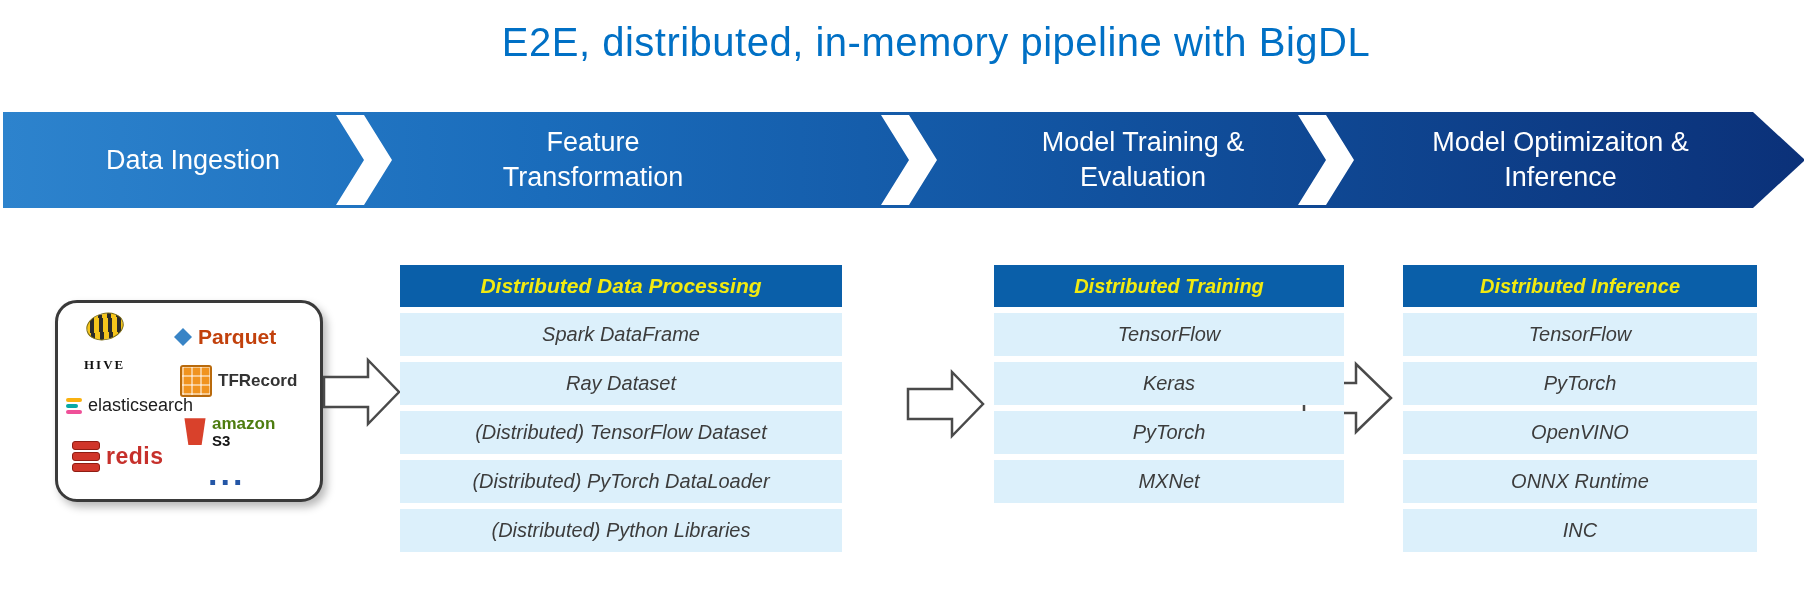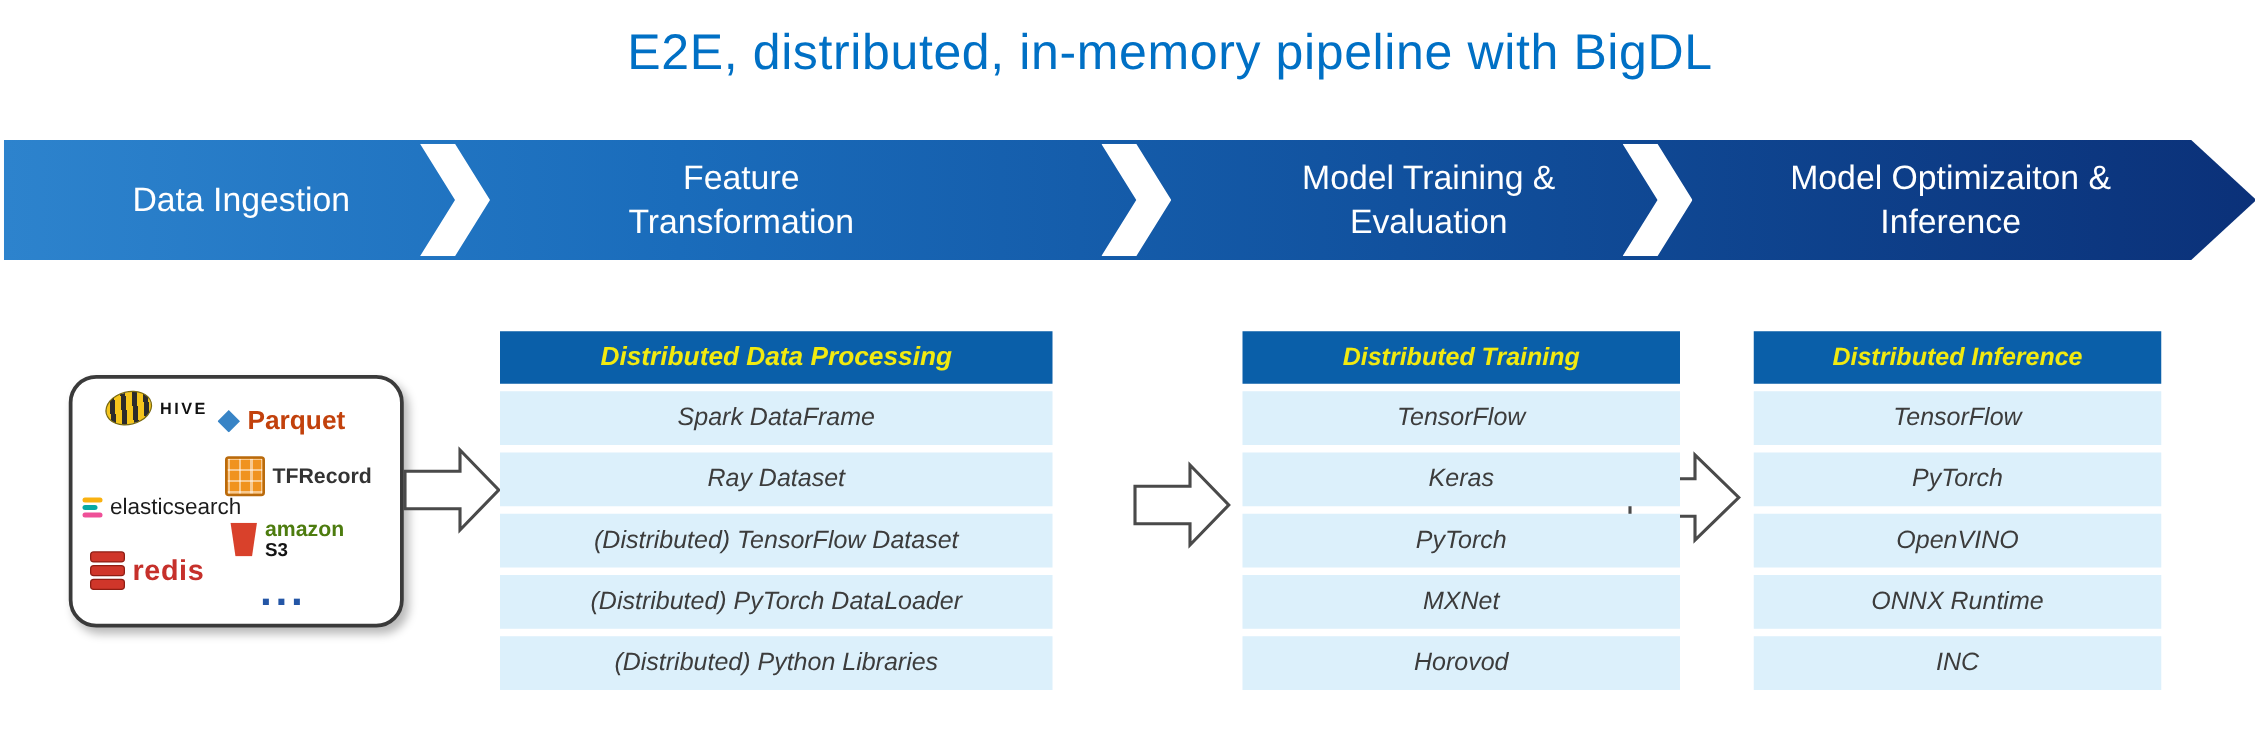--- a/index.html
+++ b/index.html
@@ -28,21 +28,21 @@
     position:absolute;top:3px;height:90px;width:56px;background:#ffffff;
     clip-path:polygon(0 0,50% 0,100% 50%,50% 100%,0 100%,50% 50%);
   }
   
   .ingest-box{
     position:absolute;left:55px;top:300px;width:262px;height:196px;
     background:#ffffff;border:3px solid #3a3a3a;border-radius:22px;
     box-shadow:4px 5px 8px rgba(0,0,0,.28);
   }
   .logo{position:absolute;display:flex;align-items:center;gap:6px;}
-  .logo.col{gap:6px;}
+  .logo.col{flex-direction:column;gap:17px;font-family:Liberation Serif, serif;}
   
   .bee{
     width:36px;height:25px;border-radius:50%;transform:rotate(-14deg);
     background:repeating-linear-gradient(100deg,#f5c51c 0 5px,#2b2b2b 5px 9px);
     border:1px solid #7a6a10;
   }
   .hive-label{font-size:13px;font-weight:bold;color:#111;letter-spacing:2px;}
   
   .pq-icon{width:18px;height:18px;background:#3884c6;clip-path:polygon(50% 0,100% 50%,50% 100%,0 50%);}
   .pq-label{font-size:21px;font-weight:bold;color:#c2410c;}
@@ -177,24 +177,23 @@
     <div class="trow">(Distributed) PyTorch DataLoader</div>
     <div class="trow">(Distributed) Python Libraries</div>
   </div>
 
   <div class="ptable" style="left:994px;top:265px;width:350px">
     <div class="thead" style="font-size:20px">Distributed Training</div>
     <div class="trow">TensorFlow</div>
     <div class="trow">Keras</div>
     <div class="trow">PyTorch</div>
     <div class="trow">MXNet</div>
-    <div class="trow">Horovod</div>
-  </div>
-
-  <div class="ptable" style="left:1403px;top:265px;width:326px">
+  </div>
+
+  <div class="ptable" style="left:1403px;top:265px;width:354px">
     <div class="thead" style="font-size:20px">Distributed Inference</div>
     <div class="trow">TensorFlow</div>
     <div class="trow">PyTorch</div>
     <div class="trow">OpenVINO</div>
     <div class="trow">ONNX Runtime</div>
     <div class="trow">INC</div>
   </div>
 
 </div>
 

